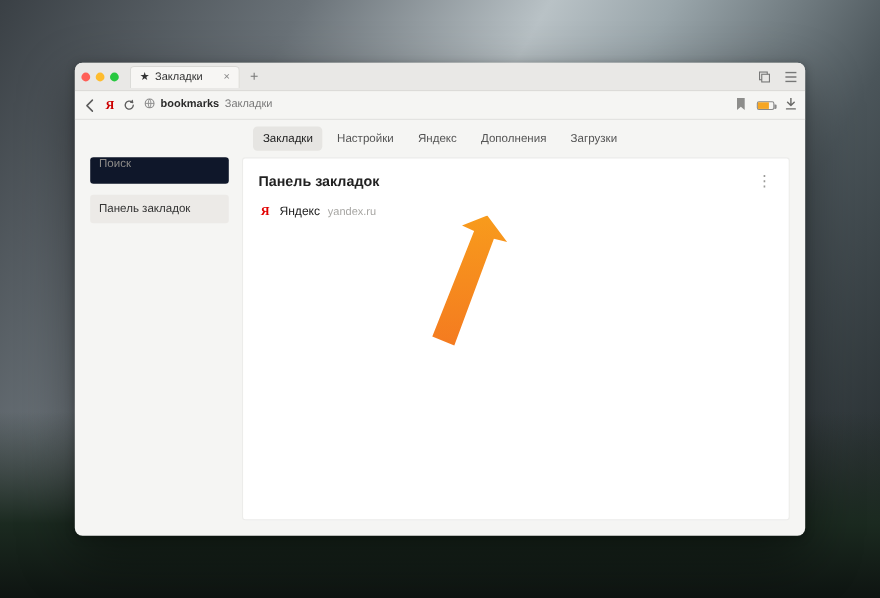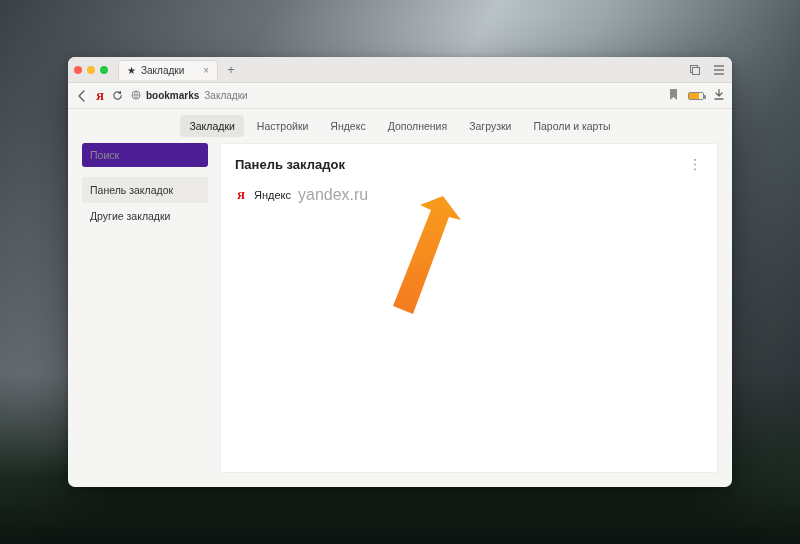--- a/index.html
+++ b/index.html
@@ -78,39 +78,39 @@
   .pagetab { padding: 5px 9px; border-radius: 4px; cursor: pointer; }
   .pagetab.active { background: #e6e5e2; color: #222; }
   
   .content {
     flex: 1; display: flex; gap: 12px; padding: 0 14px 14px 14px;
   }
   .sidebar {
     width: 126px; display:flex; flex-direction:column; gap:0;
   }
   .search {
-    height: 24px; background: #4c1d95; border-radius: 3px;
-    font-size: 10.5px; color: #8d8b88; padding: 0 8px; display:flex; align-items:center;
+    height: 24px; background: #0f172a; border-radius: 3px;
+    font-size: 10.5px; color: #8d8b88; padding: 0 8px; display:flex; align-items:flex-start;
     margin-bottom: 10px;
   }
   .side-item {
     font-size: 10.5px; color: #333; padding: 7px 8px; cursor:pointer; border-radius:3px;
   }
   .side-item.active { background: #eceae7; }
   .panel {
     flex: 1; background: #ffffff; border: 1px solid #ececea; border-radius: 3px;
     padding: 12px 14px; position: relative;
   }
   .panel-head { display:flex; align-items:center; }
   .panel-title { font-size: 13px; font-weight: 600; color: #222; }
   .kebab { margin-left:auto; color:#9a9a98; font-size: 14px; cursor:pointer; letter-spacing:1px; }
   .bm-row { display:flex; align-items:center; gap:7px; margin-top: 14px; font-size: 11px; }
   .bm-fav { color:#e20000; font-weight:bold; font-family: Georgia, serif; font-size:11px; width:12px; text-align:center;}
   .bm-title { color:#222;text-align:right; }
-  .bm-url { color:#a7a6a3; font-size:16px; }
+  .bm-url { color:#a7a6a3; font-size:10px; }
   
   .arrow {
     position:absolute; left: 152px; top: 52px; pointer-events:none;
   }
 </style>
 </head>
 <body>
 
 <div class="desktop">
   <div class="window">
@@ -184,30 +184,28 @@
         </span>
       </div>
     </div>
 
     <div class="pagetabs">
       <div class="pagetab active">Закладки</div>
       <div class="pagetab">Настройки</div>
       <div class="pagetab">Яндекс</div>
       <div class="pagetab">Дополнения</div>
       <div class="pagetab">Загрузки</div>
-      <div class="pagetab">Пароли и карты</div>
     </div>
 
     <div class="content">
       <div class="sidebar">
         <div class="search">
           <span>Поиск</span>
         </div>
         <div class="side-item active">Панель закладок</div>
-        <div class="side-item">Другие закладки</div>
       </div>
 
       <div class="panel">
         <div class="panel-head">
           <div class="panel-title">Панель закладок</div>
           <div class="kebab">⋮</div>
         </div>
 
         <div class="bm-row">
           <span class="bm-fav">Я</span>

